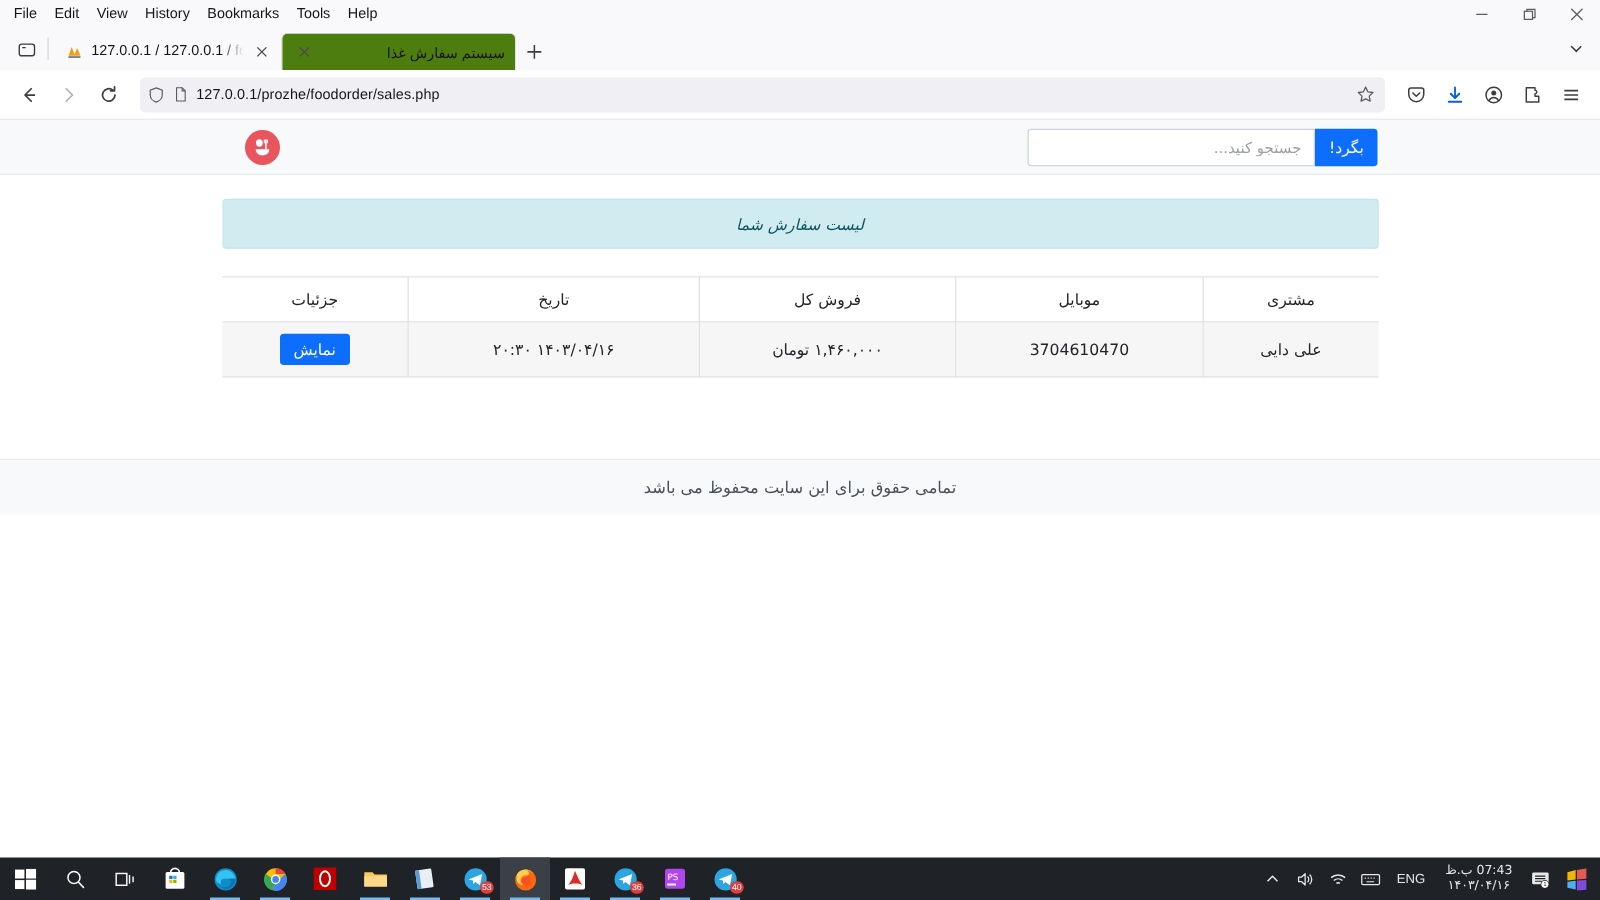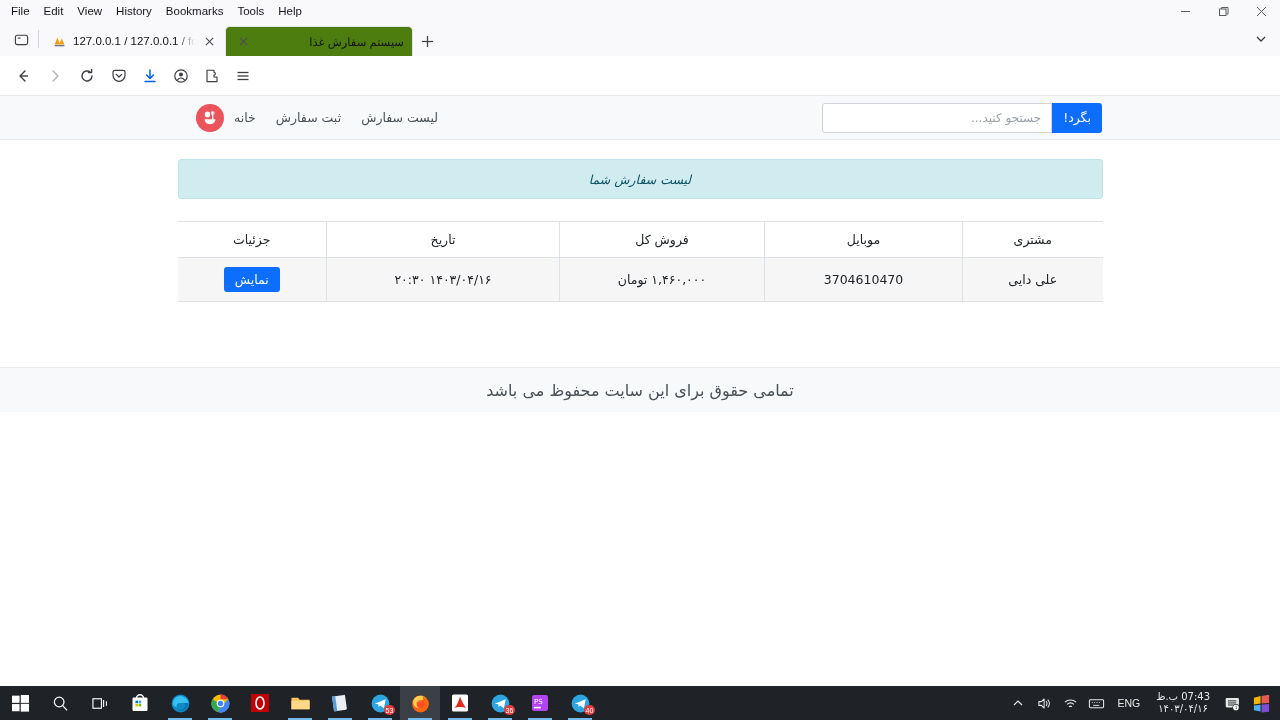--- a/index.html
+++ b/index.html
@@ -128,21 +128,21 @@
   .col-det { width: 149px; }
   .btn-show {
     background: #0d6efd; color: #fff; border: none; border-radius: 3px;
     font-size: 12.5px; padding: 5px 11px; font-family: "DejaVu Sans", sans-serif; cursor: pointer;
   }
 
   .site-footer {
     position: absolute; top: 271px; left: 0; right: 0; height: 45px;
     background: #f8f9fa; border-top: 1px solid #e9ecef;
     display: flex; align-items: center; justify-content: center;
-    font-size: 16px; color: #495057; font-family: "DejaVu Sans", sans-serif;
+    font-size: 13px; color: #495057; font-family: "DejaVu Sans", sans-serif;
   }
 
   
   .taskbar {
     position: absolute; left: 0; bottom: 0; width: 1280px; height: 34px;
     background: #1f2227; display: flex; align-items: center; direction: ltr;
   }
   .tb-left { display: flex; align-items: center; height: 34px; }
   .tb-item {
     width: 40px; height: 34px; display: flex; align-items: center; justify-content: center;
@@ -266,20 +266,39 @@
           <path d="M6 3 L11 8 L6 13" fill="none" stroke="#b1b1b8" stroke-width="1.4" stroke-linecap="round" stroke-linejoin="round"></path>
         </svg>
     </div>
     <div class="navbtn">
       <svg width="16" height="16" viewBox="0 0 16 16">
           <path d="M13 8 A5 5 0 1 1 11.3 4.2" fill="none" stroke="#3c3c42" stroke-width="1.4" stroke-linecap="round"></path>
           <path d="M12.6 1.4 L12.6 4.6 L9.4 4.6" fill="none" stroke="#3c3c42" stroke-width="1.4" stroke-linecap="round" stroke-linejoin="round"></path>
         </svg>
     </div>
 
+    <div class="urlbar">
+      <span class="shield">
+        <svg width="14" height="14" viewBox="0 0 16 16">
+            <path d="M8 1.5 L13.5 3.5 V8 C13.5 11 11 13.7 8 14.5 C5 13.7 2.5 11 2.5 8 V3.5 Z" fill="none" stroke="#5b5b66" stroke-width="1.1"></path>
+          </svg>
+      </span>
+      <span class="page">
+        <svg width="13" height="13" viewBox="0 0 16 16">
+            <path d="M4 1.5 H9.5 L12.5 4.5 V14.5 H4 Z" fill="none" stroke="#5b5b66" stroke-width="1.1"></path>
+            <path d="M9.5 1.5 V4.5 H12.5" fill="none" stroke="#5b5b66" stroke-width="1.1"></path>
+          </svg>
+      </span>
+      <span class="urltext">127.0.0.1/prozhe/foodorder/sales.php</span>
+      <span class="star">
+        <svg width="15" height="15" viewBox="0 0 16 16">
+            <path d="M8 1.8 L9.9 5.8 L14.2 6.4 L11.1 9.5 L11.9 13.8 L8 11.8 L4.1 13.8 L4.9 9.5 L1.8 6.4 L6.1 5.8 Z" fill="none" stroke="#5b5b66" stroke-width="1.1" stroke-linejoin="round"></path>
+          </svg>
+      </span>
+    </div>
 
     <div class="tbicons">
       <div class="tbicon">
         <svg width="16" height="16" viewBox="0 0 16 16">
             <path d="M2 4 C2 2.8 2.8 2.3 4 2.3 H12 C13.2 2.3 14 2.8 14 4 V7.3 C14 10.6 11.3 13.3 8 13.3 C4.7 13.3 2 10.6 2 7.3 Z" fill="none" stroke="#3c3c42" stroke-width="1.2"></path>
             <path d="M5.3 6.4 L8 9 L10.7 6.4" fill="none" stroke="#3c3c42" stroke-width="1.3" stroke-linecap="round" stroke-linejoin="round"></path>
           </svg>
       </div>
       <div class="tbicon blue">
         <svg width="16" height="16" viewBox="0 0 16 16">
@@ -314,25 +333,20 @@
 
     <div class="site-header">
       <div class="nav-right">
         <div class="brand-logo">
           <svg width="18" height="18" viewBox="0 0 20 20">
             <ellipse cx="7.2" cy="6" rx="3" ry="3.3" fill="#ffffff"></ellipse>
             <rect x="12.2" y="2.8" width="1.5" height="9" rx="0.7" fill="#ffffff"></rect>
             <path d="M11.6 2.8 V6.2 M13 2.8 V6.2 M14.4 2.8 V6.2" stroke="#ffffff" stroke-width="0.9" fill="none"></path>
             <path d="M4 11.5 H16 C16 15 13.2 17 10 17 C6.8 17 4 15 4 11.5 Z" fill="#ffffff"></path>
           </svg>
-        </div>
-        <div class="nav-links">
-          <a href="#">خانه</a>
-          <a href="#">ثبت سفارش</a>
-          <a href="#">لیست سفارش</a>
         </div>
       </div>
 
       <form class="search-group">
         <input class="search-input" type="text" placeholder="جستجو کنید..." style="">
         <button class="search-btn">بگرد!</button>
       </form>
     </div>
 
     <div class="container">

